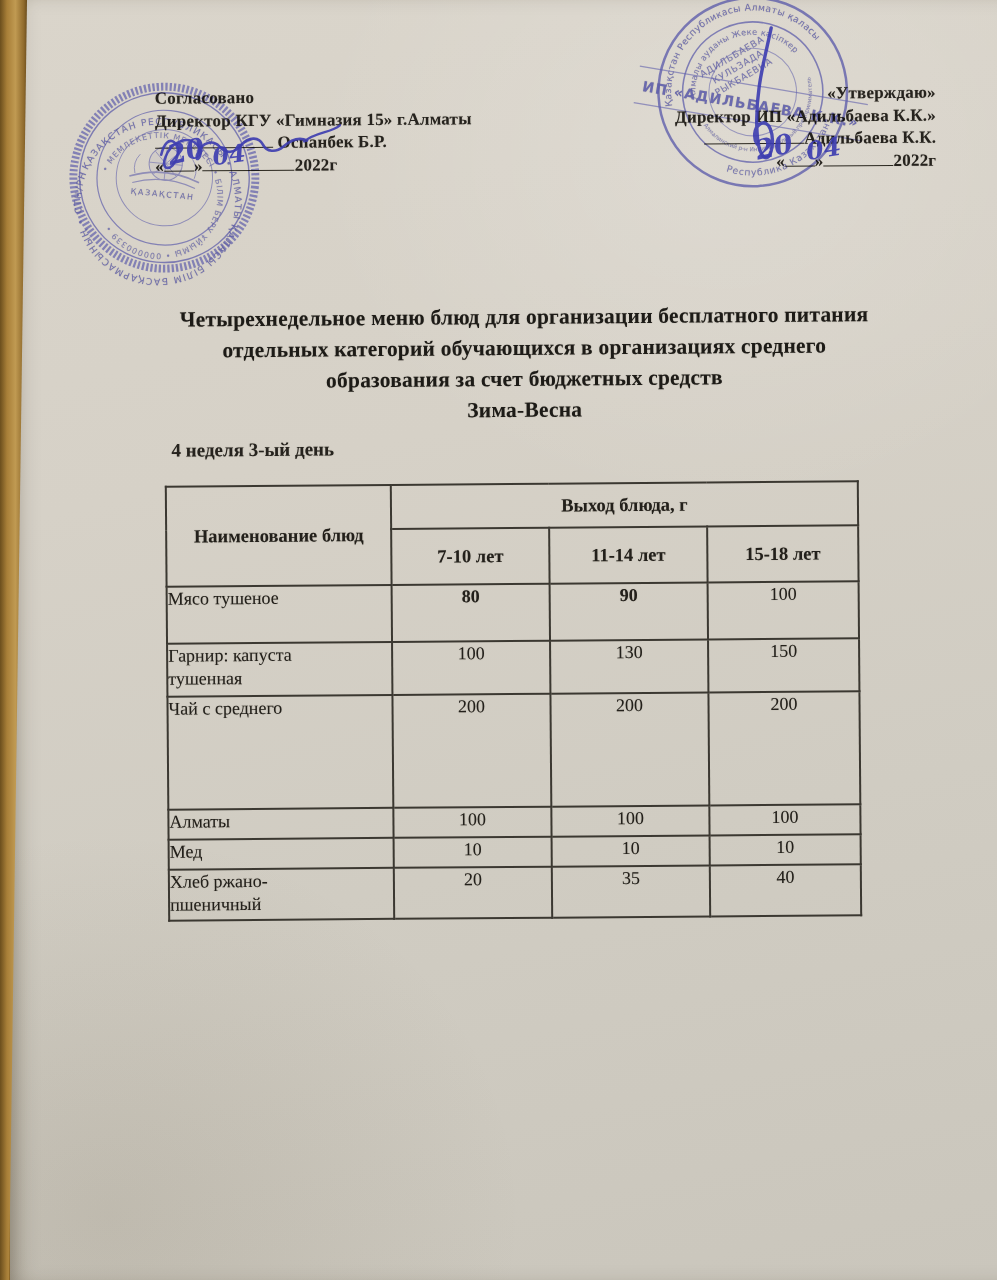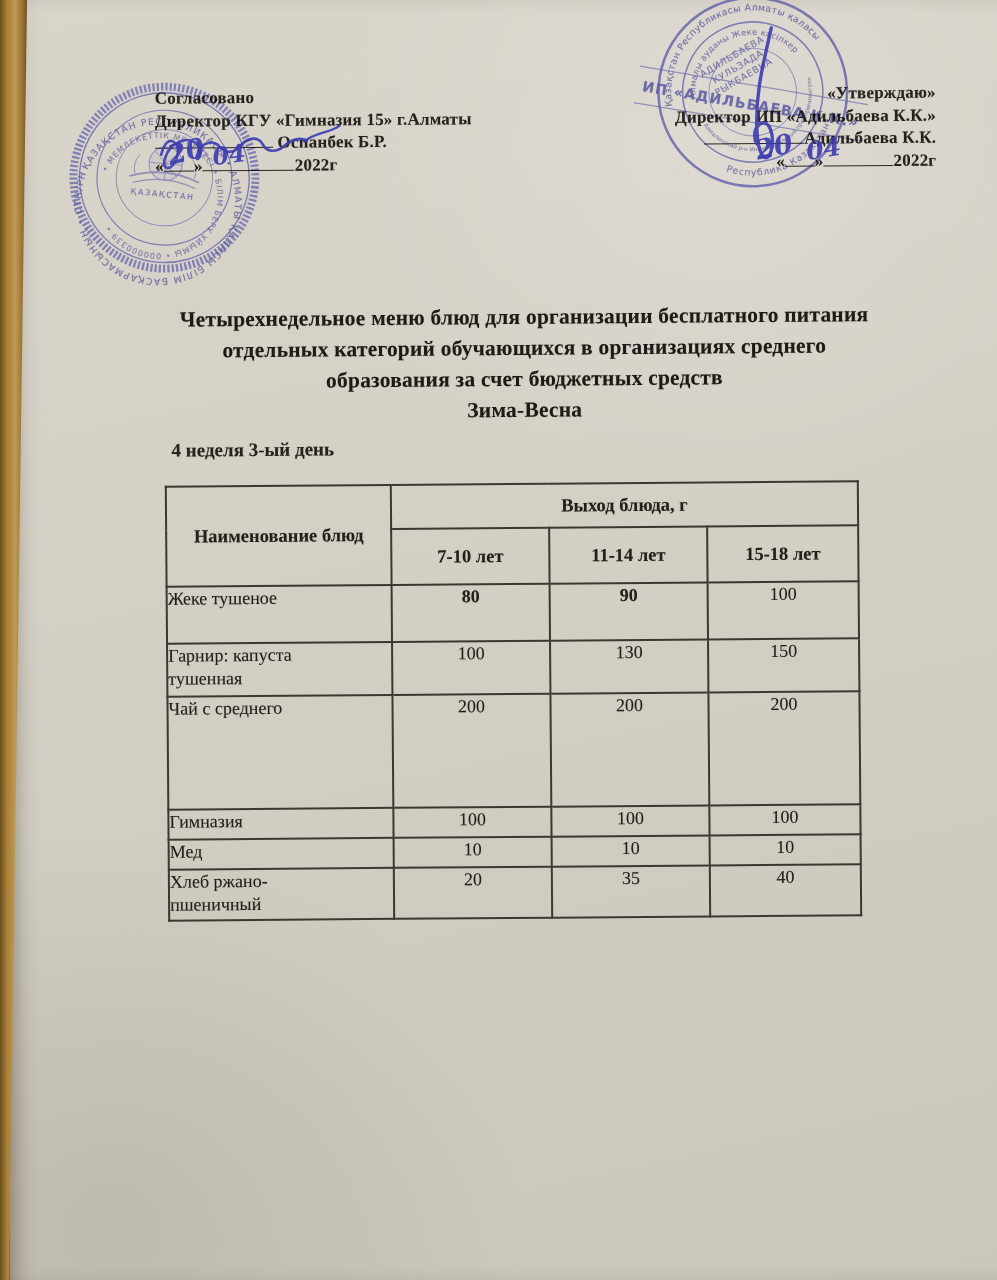--- a/index.html
+++ b/index.html
@@ -112,39 +112,39 @@
             <td class="hdr" colspan="3">Выход блюда, г</td>
           </tr>
           <tr class="r2">
             <td class="hdr">7-10 лет</td>
             <td class="hdr">11-14 лет</td>
             <td class="hdr">15-18 лет</td>
           </tr>
         </thead>
         <tbody id="menu-body">
             <tr style="height: 57px;">
-              <td class="name-cell"><span class="nm">Жеке тушеное</span></td>
+              <td class="name-cell"><span class="nm">Мясо тушеное</span></td>
               <td class="val-cell b">80</td>
               <td class="val-cell b">90</td>
               <td class="val-cell">100</td>
             </tr>
             <tr style="height: 53px;">
               <td class="name-cell"><span class="nm">Гарнир: капуста тушенная</span></td>
               <td class="val-cell">100</td>
               <td class="val-cell">130</td>
               <td class="val-cell">150</td>
             </tr>
             <tr style="height: 113px;">
               <td class="name-cell"><span class="nm">Чай с среднего</span></td>
               <td class="val-cell">200</td>
               <td class="val-cell">200</td>
               <td class="val-cell">200</td>
             </tr>
             <tr style="height: 30px;">
-              <td class="name-cell"><span class="nm">Гимназия</span></td>
+              <td class="name-cell"><span class="nm">Алматы</span></td>
               <td class="val-cell">100</td>
               <td class="val-cell">100</td>
               <td class="val-cell">100</td>
             </tr>
             <tr style="height: 30px;">
               <td class="name-cell"><span class="nm">Мед</span></td>
               <td class="val-cell">10</td>
               <td class="val-cell">10</td>
               <td class="val-cell">10</td>
             </tr>

